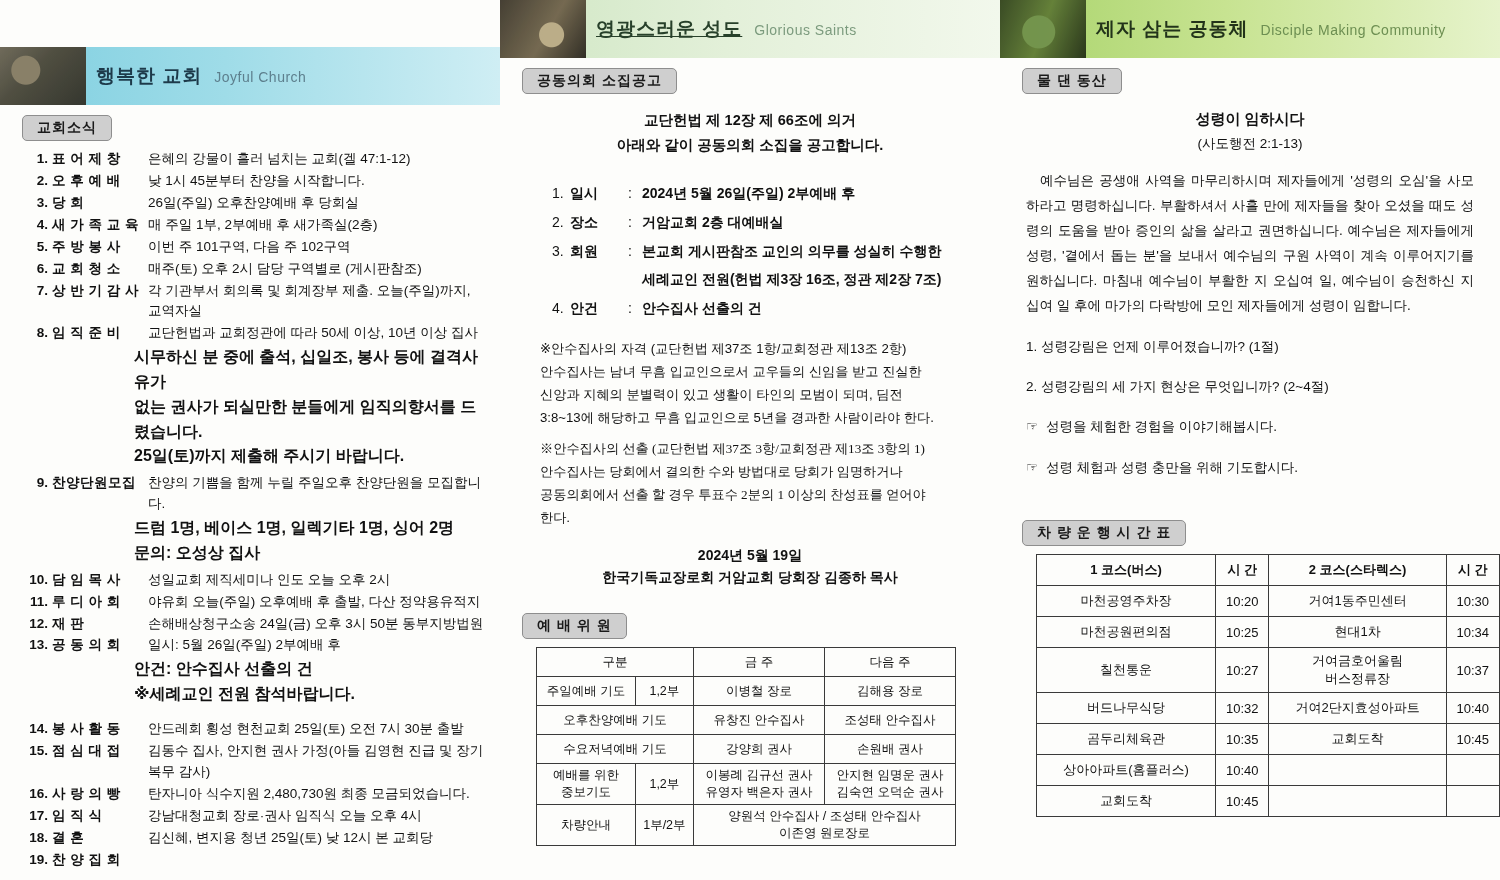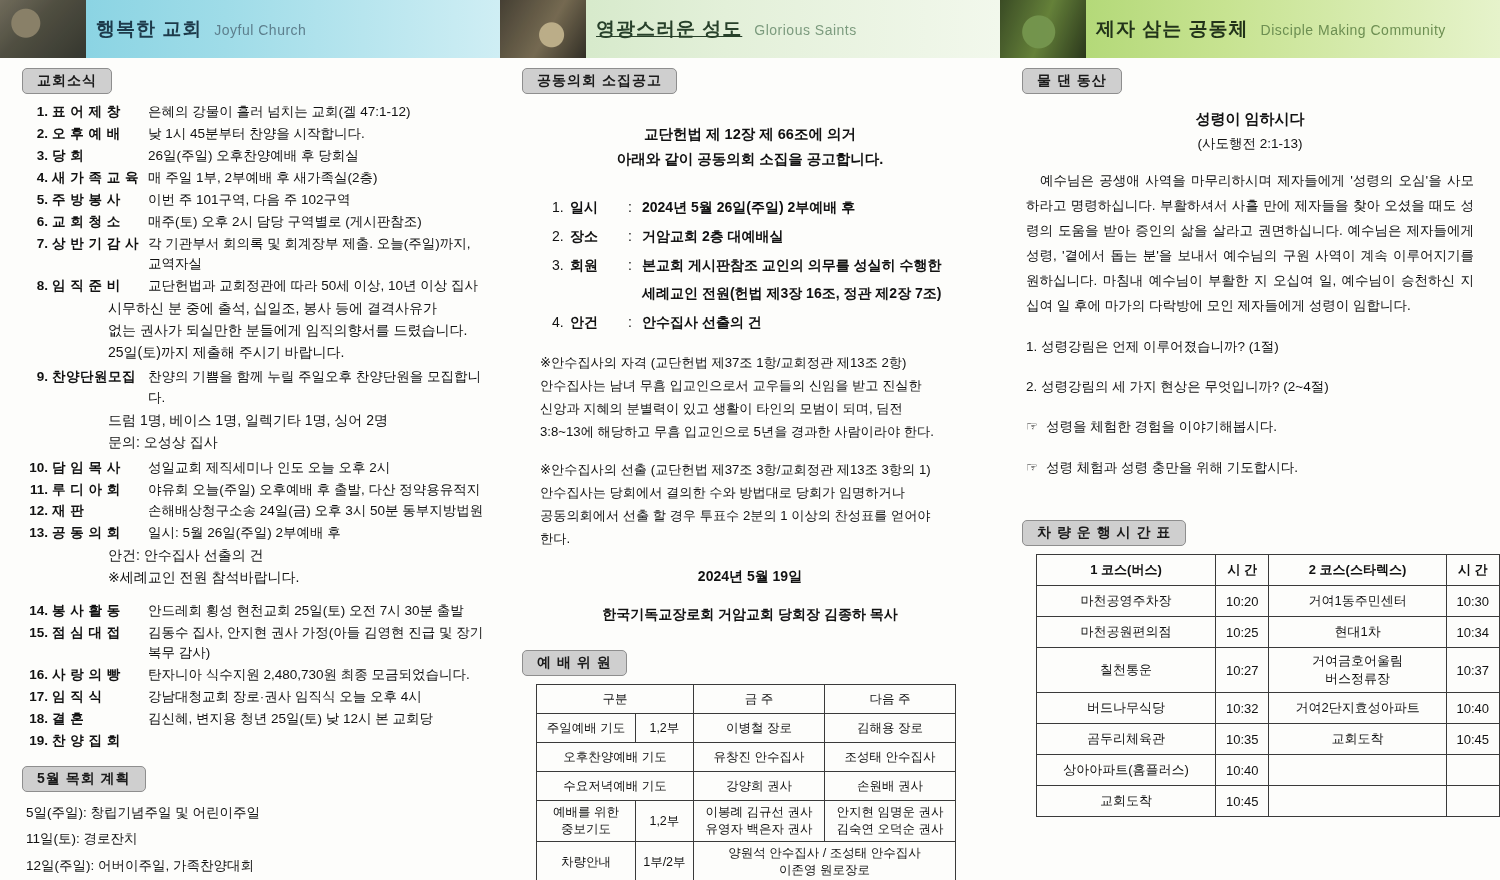--- a/index.html
+++ b/index.html
@@ -29,21 +29,21 @@
   .banner .photo.p2{
     background:
       radial-gradient(circle at 60% 60%, #b9a883 0 12px, transparent 13px),
       linear-gradient(120deg,#3a3228 0%,#6d5f47 55%,#241f18 100%);
   }
   .banner .photo.p3{
     background:
       radial-gradient(circle at 45% 55%, #6f8f4a 0 16px, transparent 17px),
       linear-gradient(110deg,#31401f 0%,#5f7a35 50%,#1f2a14 100%);
   }
-  .b1{background:linear-gradient(90deg,#7fcfe0 0%,#9fdce8 45%,#cfeef4 100%);}
+  .b1{background:linear-gradient(90deg,#7fcfe0 0%,#9fdce8 45%,#cfeef4 100%);margin-top:47px;}
   .b2{background:linear-gradient(90deg,#cfe6c3 0%,#e3f0d9 45%,#f2f8ec 100%);}
   .b3{background:linear-gradient(90deg,#a8d36a 0%,#c7e391 45%,#e6f3cb 100%);}
   .banner .titles{margin-left:96px;display:flex;align-items:baseline;gap:12px;}
   .banner .kr{font-size:19px;font-weight:bold;color:#1d3a4a;letter-spacing:1px;}
   .b2 .kr{color:#27402a;text-decoration:underline;}
   .b3 .kr{color:#22331a;}
   .banner .en{font-size:14px;color:#5d7f8d;letter-spacing:.5px;}
   .b2 .en{color:#7c9b7e;}
   .b3 .en{color:#6d8f52;}
 
@@ -59,37 +59,37 @@
   }
   .tagwrap{margin:10px 0 8px 22px;}
 
   
   .notices{margin:0 14px 0 22px;font-size:13.5px;line-height:1.55;}
   .nrow{display:flex;align-items:flex-start;margin-bottom:1px;}
   .nnum{width:26px;text-align:right;font-weight:bold;flex:none;}
   .nlabel{width:96px;flex:none;font-weight:bold;letter-spacing:.5px;padding-left:4px;
           display:flex;justify-content:space-between;}
   .nbody{flex:1;}
-  .nsub{margin-left:86px;font-size:14px;line-height:1.55;}
+  .nsub{margin-left:112px;font-size:16px;line-height:1.55;font-weight:bold;}
 
   
   .plan{margin:6px 14px 0 26px;font-size:13.5px;line-height:1.95;}
 
   
-  .c2-center{text-align:center;font-size:14.5px;font-weight:bold;line-height:1.7;margin-top:28px;}
+  .c2-center{text-align:center;font-size:14.5px;font-weight:bold;line-height:1.7;margin-top:14px;}
   .c2-list{margin:22px 0 0 52px;font-size:14px;line-height:2.05;}
   .c2-list .item{display:flex;}
   .c2-list .k{width:18px;flex:none;}
   .c2-list .lab{width:58px;flex:none;font-weight:bold;}
   .c2-list .colon{width:14px;flex:none;}
   .c2-list .v{flex:1;font-weight:bold;}
   .c2-list .cont{margin-left:90px;font-weight:bold;}
   .c2-note{margin:14px 30px 0 40px;font-size:13.2px;line-height:1.75;}
   .c2-date{text-align:center;font-weight:bold;font-size:14px;margin-top:18px;}
-  .c2-sign{text-align:center;font-weight:bold;font-size:14px;margin-top:20px;}
+  .c2-sign{text-align:center;font-weight:bold;font-size:14px;margin-top:4px;}
 
   
   table{border-collapse:collapse;}
   .tbl{font-size:12.5px;}
   .tbl td,.tbl th{border:1px solid #3a3a3a;padding:3px 4px;text-align:center;}
   .worship{margin:6px 0 0 36px;width:420px;}
   .worship td,.worship th{height:22px;}
 
   .bus{margin:8px 0 0 36px;width:464px;font-size:13px;}
   .bus td,.bus th{border:1px solid #3a3a3a;padding:4px 3px;text-align:center;height:22px;}
@@ -279,21 +279,21 @@
       </div>
     </div>
 
     <div class="c2-note">
       <div>※안수집사의 자격 (교단헌법 제37조 1항/교회정관 제13조 2항)</div>
       <div>안수집사는 남녀 무흠 입교인으로서 교우들의 신임을 받고 진실한</div>
       <div>신앙과 지혜의 분별력이 있고 생활이 타인의 모범이 되며, 딤전</div>
       <div>3:8~13에 해당하고 무흠 입교인으로 5년을 경과한 사람이라야 한다.</div>
     </div>
 
-    <div class="c2-note" style="margin-top:15px;">
+    <div class="c2-note" style="margin-top:8px;font-family:Liberation Serif, serif;">
       <div>※안수집사의 선출 (교단헌법 제37조 3항/교회정관 제13조 3항의 1)</div>
       <div>안수집사는 당회에서 결의한 수와 방법대로 당회가 임명하거나</div>
       <div>공동의회에서 선출 할 경우 투표수 2분의 1 이상의 찬성표를 얻어야</div>
       <div>한다.</div>
     </div>
 
     <div class="c2-date">2024년 5월 19일</div>
     <div class="c2-sign">한국기독교장로회 거암교회 당회장 김종하 목사</div>
 
     <div class="tagwrap" style="margin-top:26px;"><span class="tag">예 배 위 원</span></div>

